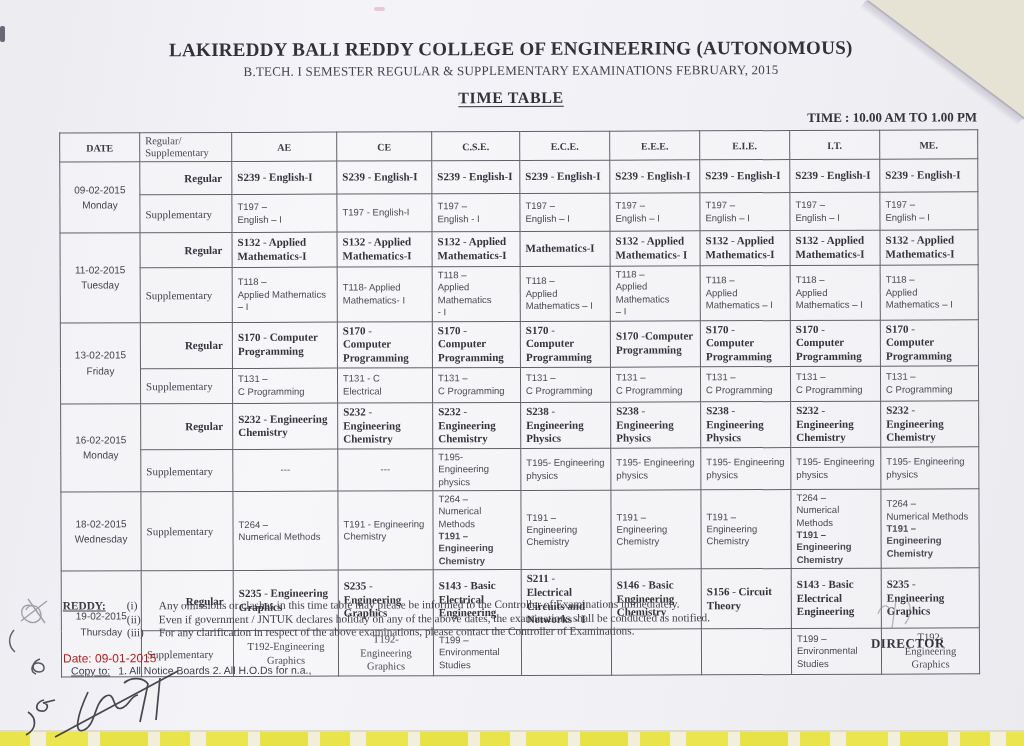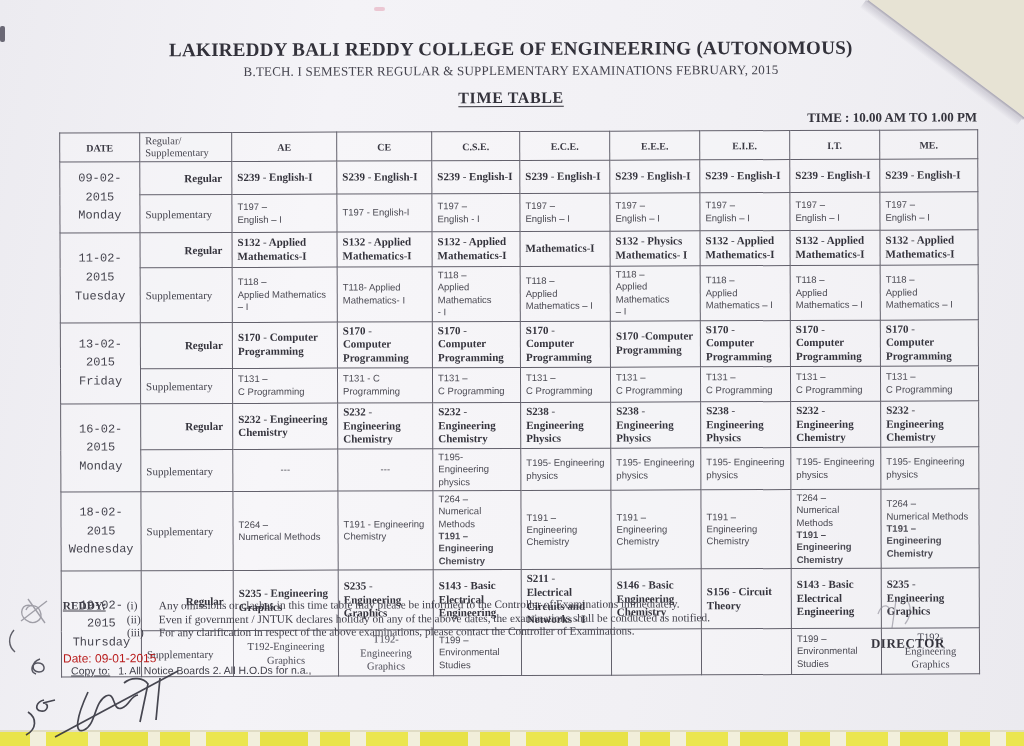--- a/index.html
+++ b/index.html
@@ -58,21 +58,21 @@
     position:absolute;left:60px;top:131px;width:918px;
     border-collapse:collapse;table-layout:fixed;
     background:rgba(255,255,255,.25);
   }
   table.tt th,table.tt td{
     border:1px solid #63616c;padding:2px 5px;vertical-align:middle;overflow:hidden;
   }
   table.tt{border:1.5px solid #55535e;}
   th.col-h{font-size:10px;font-weight:bold;color:#3a3943;text-align:center;font-family:"Liberation Serif",serif;}
   th.th-regsupp{font-weight:normal;text-align:left;font-size:10.5px;color:#45444e;white-space:pre-line;line-height:1.15;border-radius:9px;}
-  td.date-cell{font-size:12px;color:#46454f;text-align:center;white-space:pre-line;line-height:1.55;font-family:Liberation Mono, monospace;}
+  td.date-cell{font-size:10px;color:#46454f;text-align:center;white-space:pre-line;line-height:1.55;font-family:Liberation Sans, sans-serif;}
   td.type-cell{font-size:11px;color:#46454f;text-align:left;font-family:"Liberation Serif",serif;}
   td.type-cell.bold{font-weight:bold;color:#35343d;padding-left:44px;}
   td.reg-cell{
     font-family:Liberation Serif, serif;font-weight:bold;font-size:11px;
     color:#35343d;line-height:1.25;white-space:pre-line;text-align:left;
   }
   td.supp-cell{
     font-family:"Liberation Sans",sans-serif;font-size:9.5px;
     color:#4b4a53;line-height:1.3;white-space:pre-line;text-align:left;
   }
@@ -166,21 +166,21 @@
 English – I</td>
         </tr>
         <tr style="height: 35px;">
           <td class="date-cell" rowspan="2">11-02-2015
 Tuesday</td>
           <td class="type-cell bold">Regular</td>
           <td class="reg-cell">S132 - Applied Mathematics-I</td>
           <td class="reg-cell">S132 - Applied Mathematics-I</td>
           <td class="reg-cell">S132 - Applied Mathematics-I</td>
           <td class="reg-cell">Mathematics-I</td>
-          <td class="reg-cell">S132 - Physics Mathematics- I</td>
+          <td class="reg-cell">S132 - Applied Mathematics- I</td>
           <td class="reg-cell">S132 - Applied Mathematics-I</td>
           <td class="reg-cell">S132 - Applied Mathematics-I</td>
           <td class="reg-cell">S132 - Applied Mathematics-I</td>
         </tr>
         <tr style="height: 42px;">
           <td class="type-cell">Supplementary</td>
           <td class="supp-cell">T118 –
 Applied Mathematics – I</td>
           <td class="supp-cell">T118- Applied
 Mathematics- I</td>
@@ -226,21 +226,21 @@
 Programming</td>
           <td class="reg-cell">S170 -
 Computer
 Programming</td>
         </tr>
         <tr style="height: 35px;">
           <td class="type-cell">Supplementary</td>
           <td class="supp-cell">T131 –
 C Programming</td>
           <td class="supp-cell">T131 - C
-Programming</td>
+Electrical</td>
           <td class="supp-cell">T131 –
 C Programming</td>
           <td class="supp-cell">T131 –
 C Programming</td>
           <td class="supp-cell">T131 –
 C Programming</td>
           <td class="supp-cell">T131 –
 C Programming</td>
           <td class="supp-cell">T131 –
 C Programming</td>

